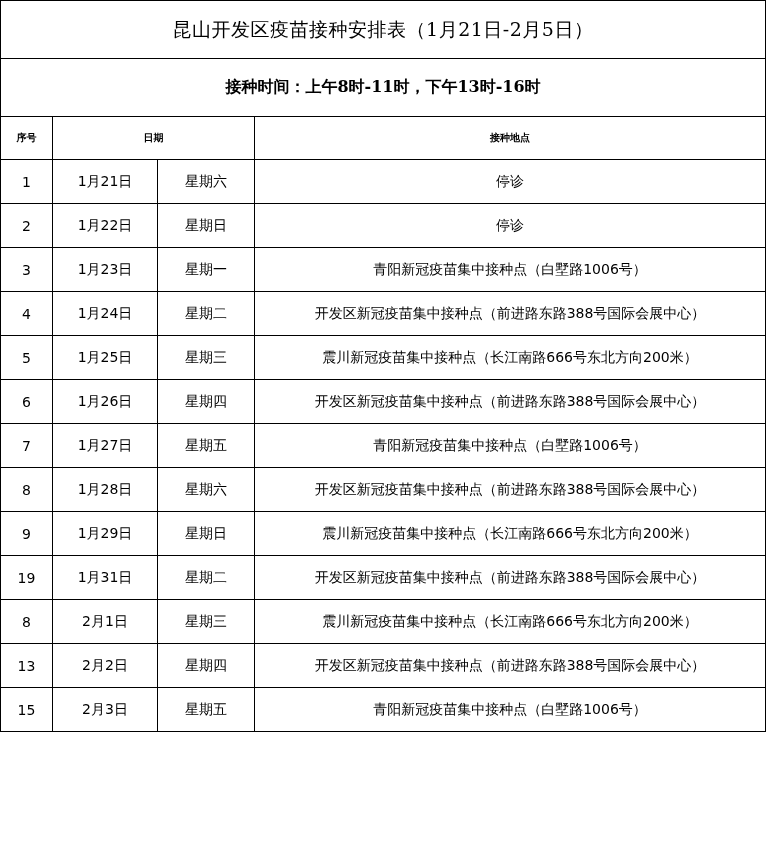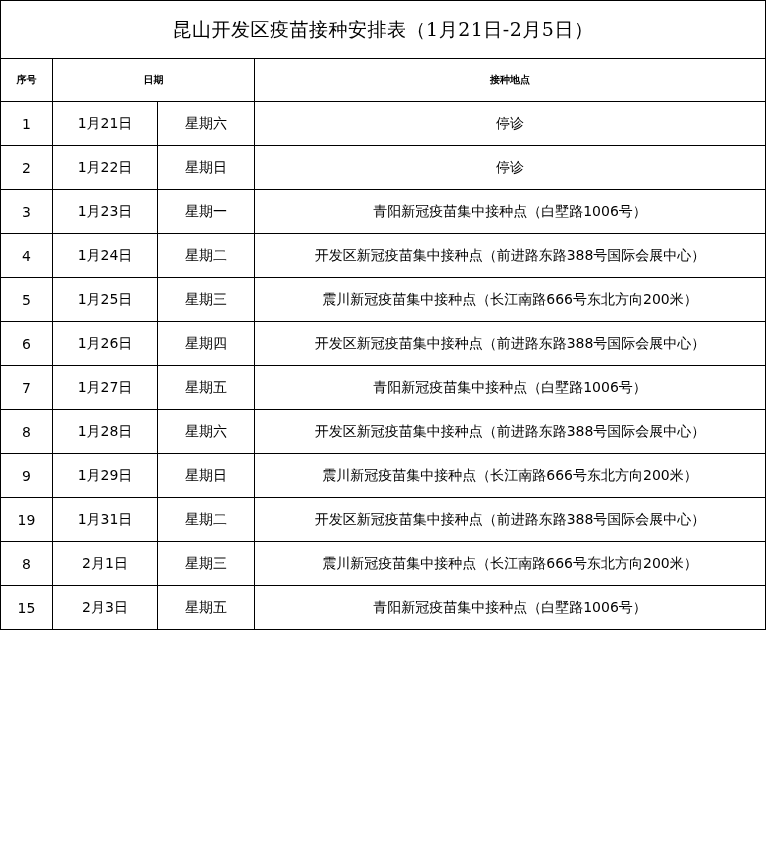--- a/index.html
+++ b/index.html
@@ -17,20 +17,23 @@
 <table>
   <colgroup>
     <col style="width:52px">
       <col style="width:105px">
       <col style="width:97px">
       <col style="width:511px">
   </colgroup>
   <tbody>
       <tr>
     <td colspan="4" class="title">昆山开发区疫苗接种安排表（1月21日-2月5日）</td>
+  </tr>
+  <tr>
+    <td colspan="4" class="time">接种时间：上午8时-11时，下午13时-16时</td>
   </tr>
   <tr class="hdr-row">
     <td class="hdr">序号</td>
     <td class="hdr" colspan="2">日期</td>
     <td class="hdr">接种地点</td>
   </tr>
   </tbody>
     <tbody id="rows">
       <tr class="row">
         <td>1</td>
@@ -92,19 +95,25 @@
         <td>星期二</td>
         <td>开发区新冠疫苗集中接种点（前进路东路388号国际会展中心）</td>
       </tr>
       <tr class="row">
         <td>8</td>
         <td>2月1日</td>
         <td>星期三</td>
         <td>震川新冠疫苗集中接种点（长江南路666号东北方向200米）</td>
       </tr>
       <tr class="row">
+        <td>13</td>
+        <td>2月2日</td>
+        <td>星期四</td>
+        <td>开发区新冠疫苗集中接种点（前进路东路388号国际会展中心）</td>
+      </tr>
+      <tr class="row">
         <td>15</td>
         <td>2月3日</td>
         <td>星期五</td>
         <td>青阳新冠疫苗集中接种点（白墅路1006号）</td>
       </tr>
     </tbody>
 </table>
 
 </body></html>

